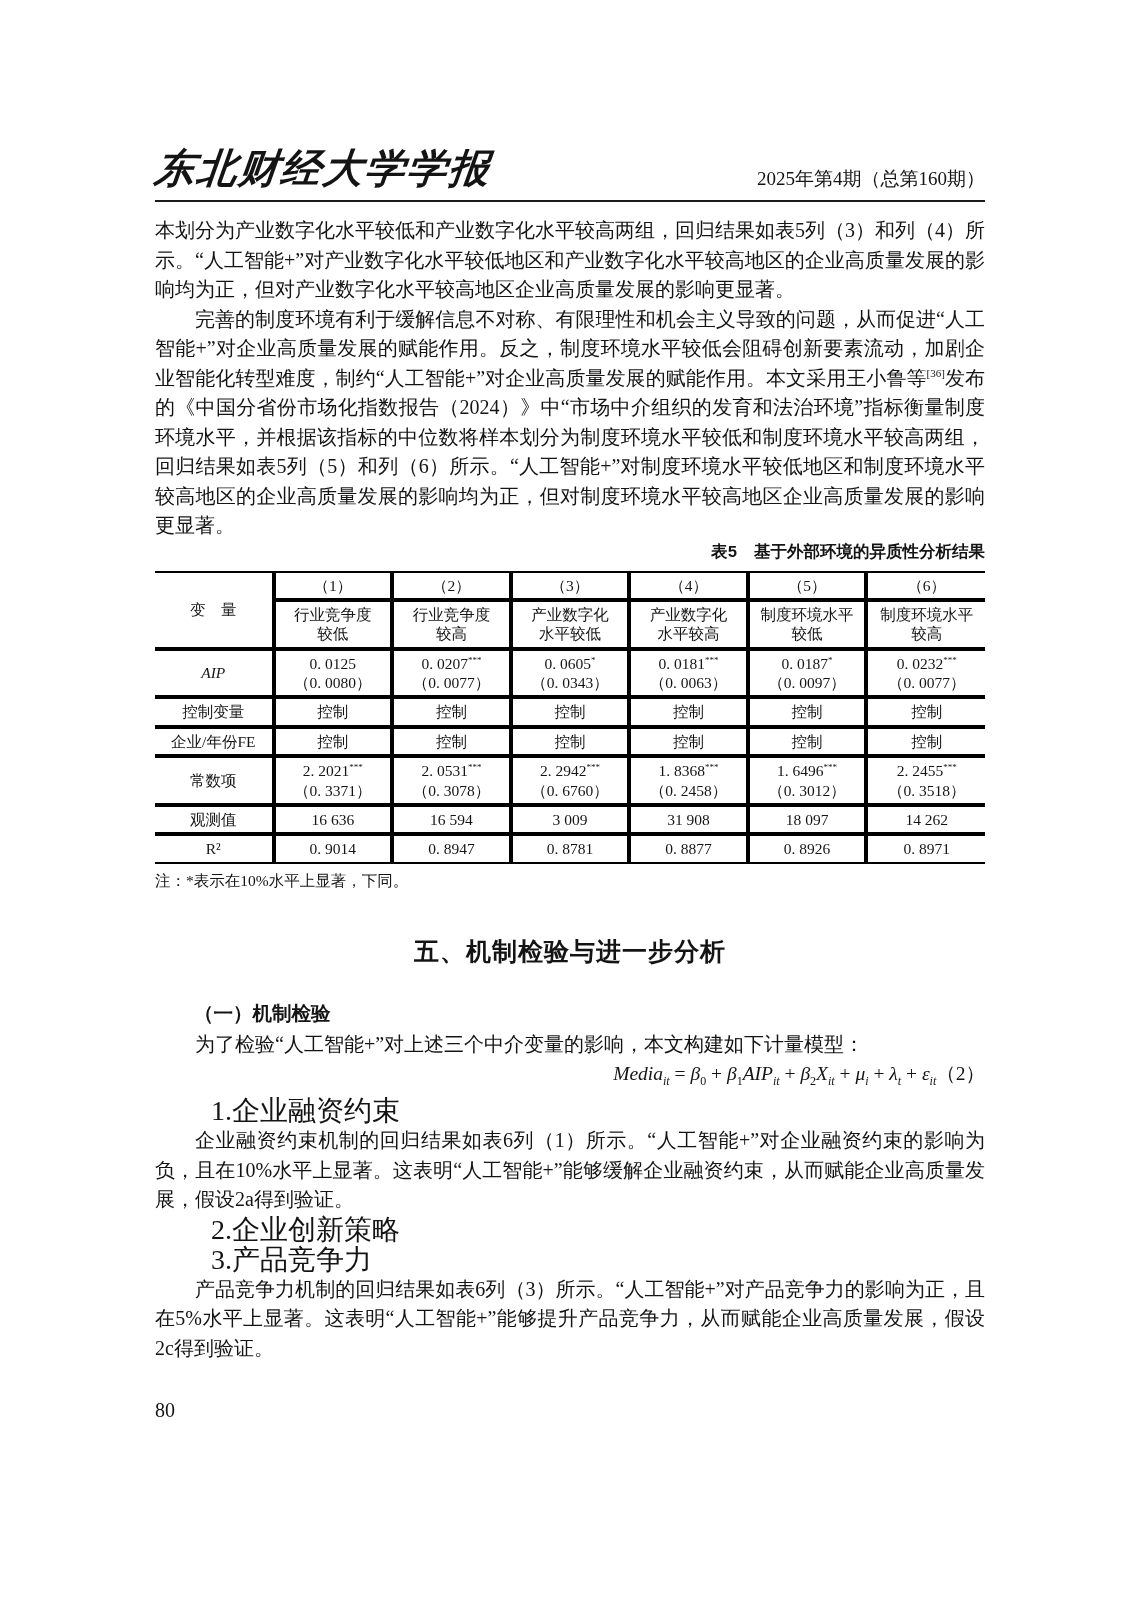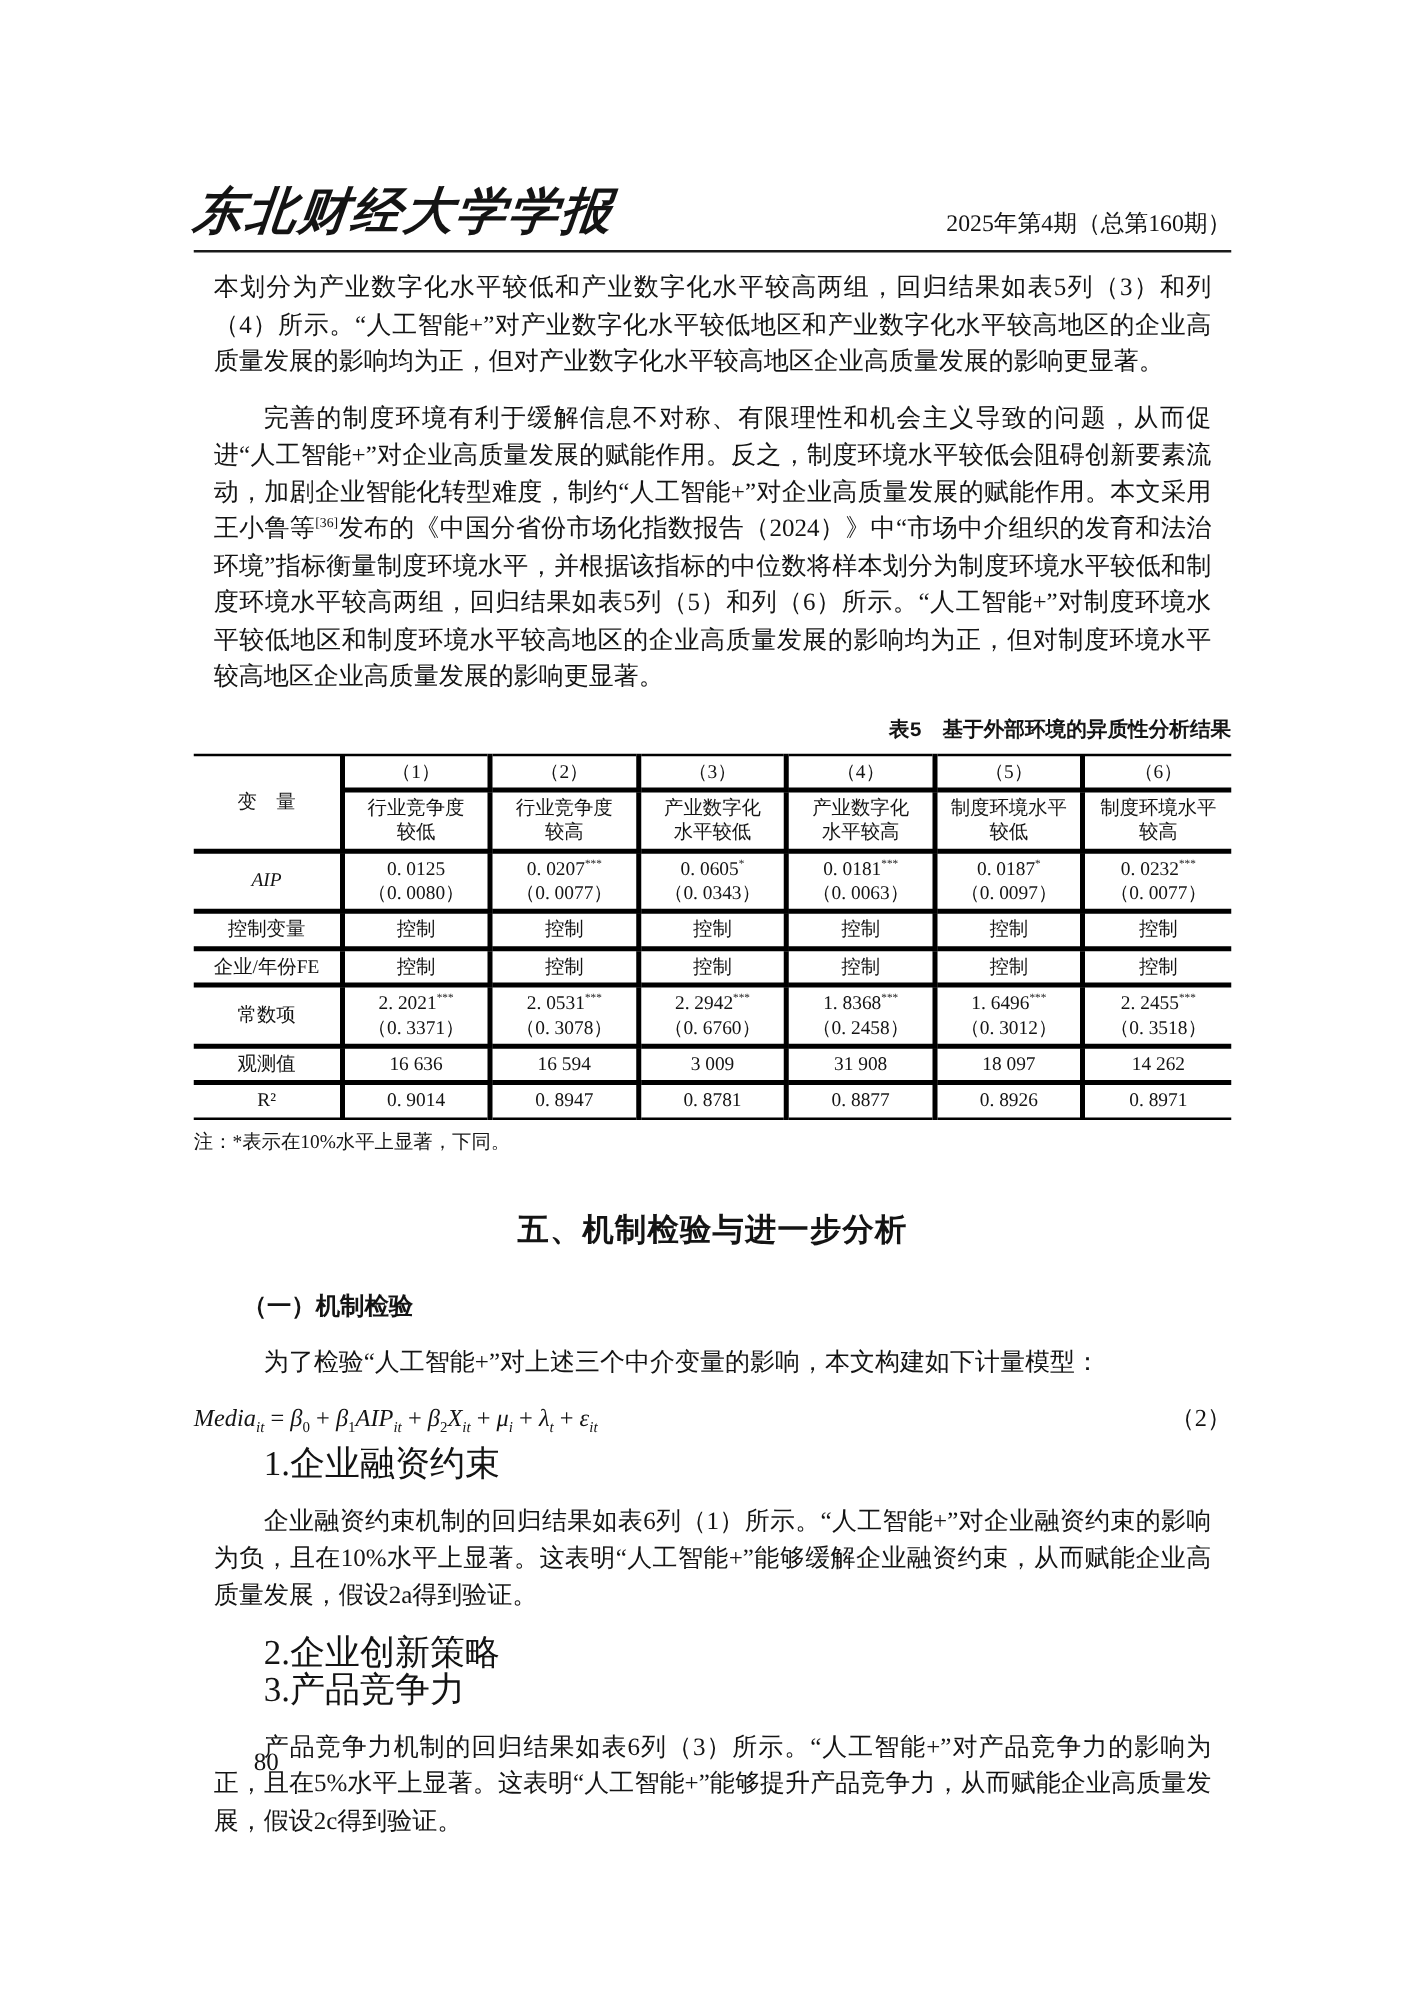--- a/index.html
+++ b/index.html
@@ -22,21 +22,21 @@
     font-size:40px; letter-spacing:2px;
     transform:skewX(-6deg);
     white-space:nowrap;
   }
   .issue { font-size:19px; padding-bottom:4px; white-space:nowrap; }
   .head-rule { border:none; border-top:2px solid #1a1a1a; margin:4px 0 0 0; }
 
   
   .para {
     font-size:20px; line-height:29.5px;
-    text-align:justify; margin:16px;
+    text-align:justify; margin:0;
   }
   .p1 { margin-top:14px; }
   .indent2 { text-indent:2em; }
   .indent13 { text-indent:1.3em; }
   sup.cite { font-size:11px; vertical-align:super; line-height:0; }
 
   
   .tbl-title {
     font-family:Liberation Mono, monospace;
     font-weight:700; font-size:16.5px; text-align:right;
@@ -67,28 +67,28 @@
     font-family:"Liberation Sans","DejaVu Sans",sans-serif;
     font-weight:700; font-size:25px; text-align:center;
     margin-top:43px; margin-bottom:30px; letter-spacing:1px;
   }
   .sub-heading {
     font-family:"Liberation Sans","DejaVu Sans",sans-serif;
     font-weight:700; font-size:19.5px;
     text-indent:2em; margin:0 0 2px 0; line-height:30px;
   }
   .formula-line {
-    display:flex; justify-content:space-between; align-items:baseline;
+    display:flex; justify-content:flex-end; align-items:baseline;
     font-size:19.5px; line-height:30px;
   }
   .formula { font-size:19.5px; }
   .formula sub { font-size:12px; }
   .item-heading { font-size:28px; line-height:30px; text-indent:2em; margin:0; }
 
-  .page-num { position:absolute; left:155px; bottom:178px; font-size:20px;margin-left:48px; }
+  .page-num { position:absolute; left:155px; bottom:178px; font-size:20px; }
 </style>
 </head>
 <body>
 
 <div class="page">
   <div class="content">
 
     <div class="masthead">
       <div class="logo">东北财经大学学报</div>
       <div class="issue">2025年第4期（总第160期）</div>

